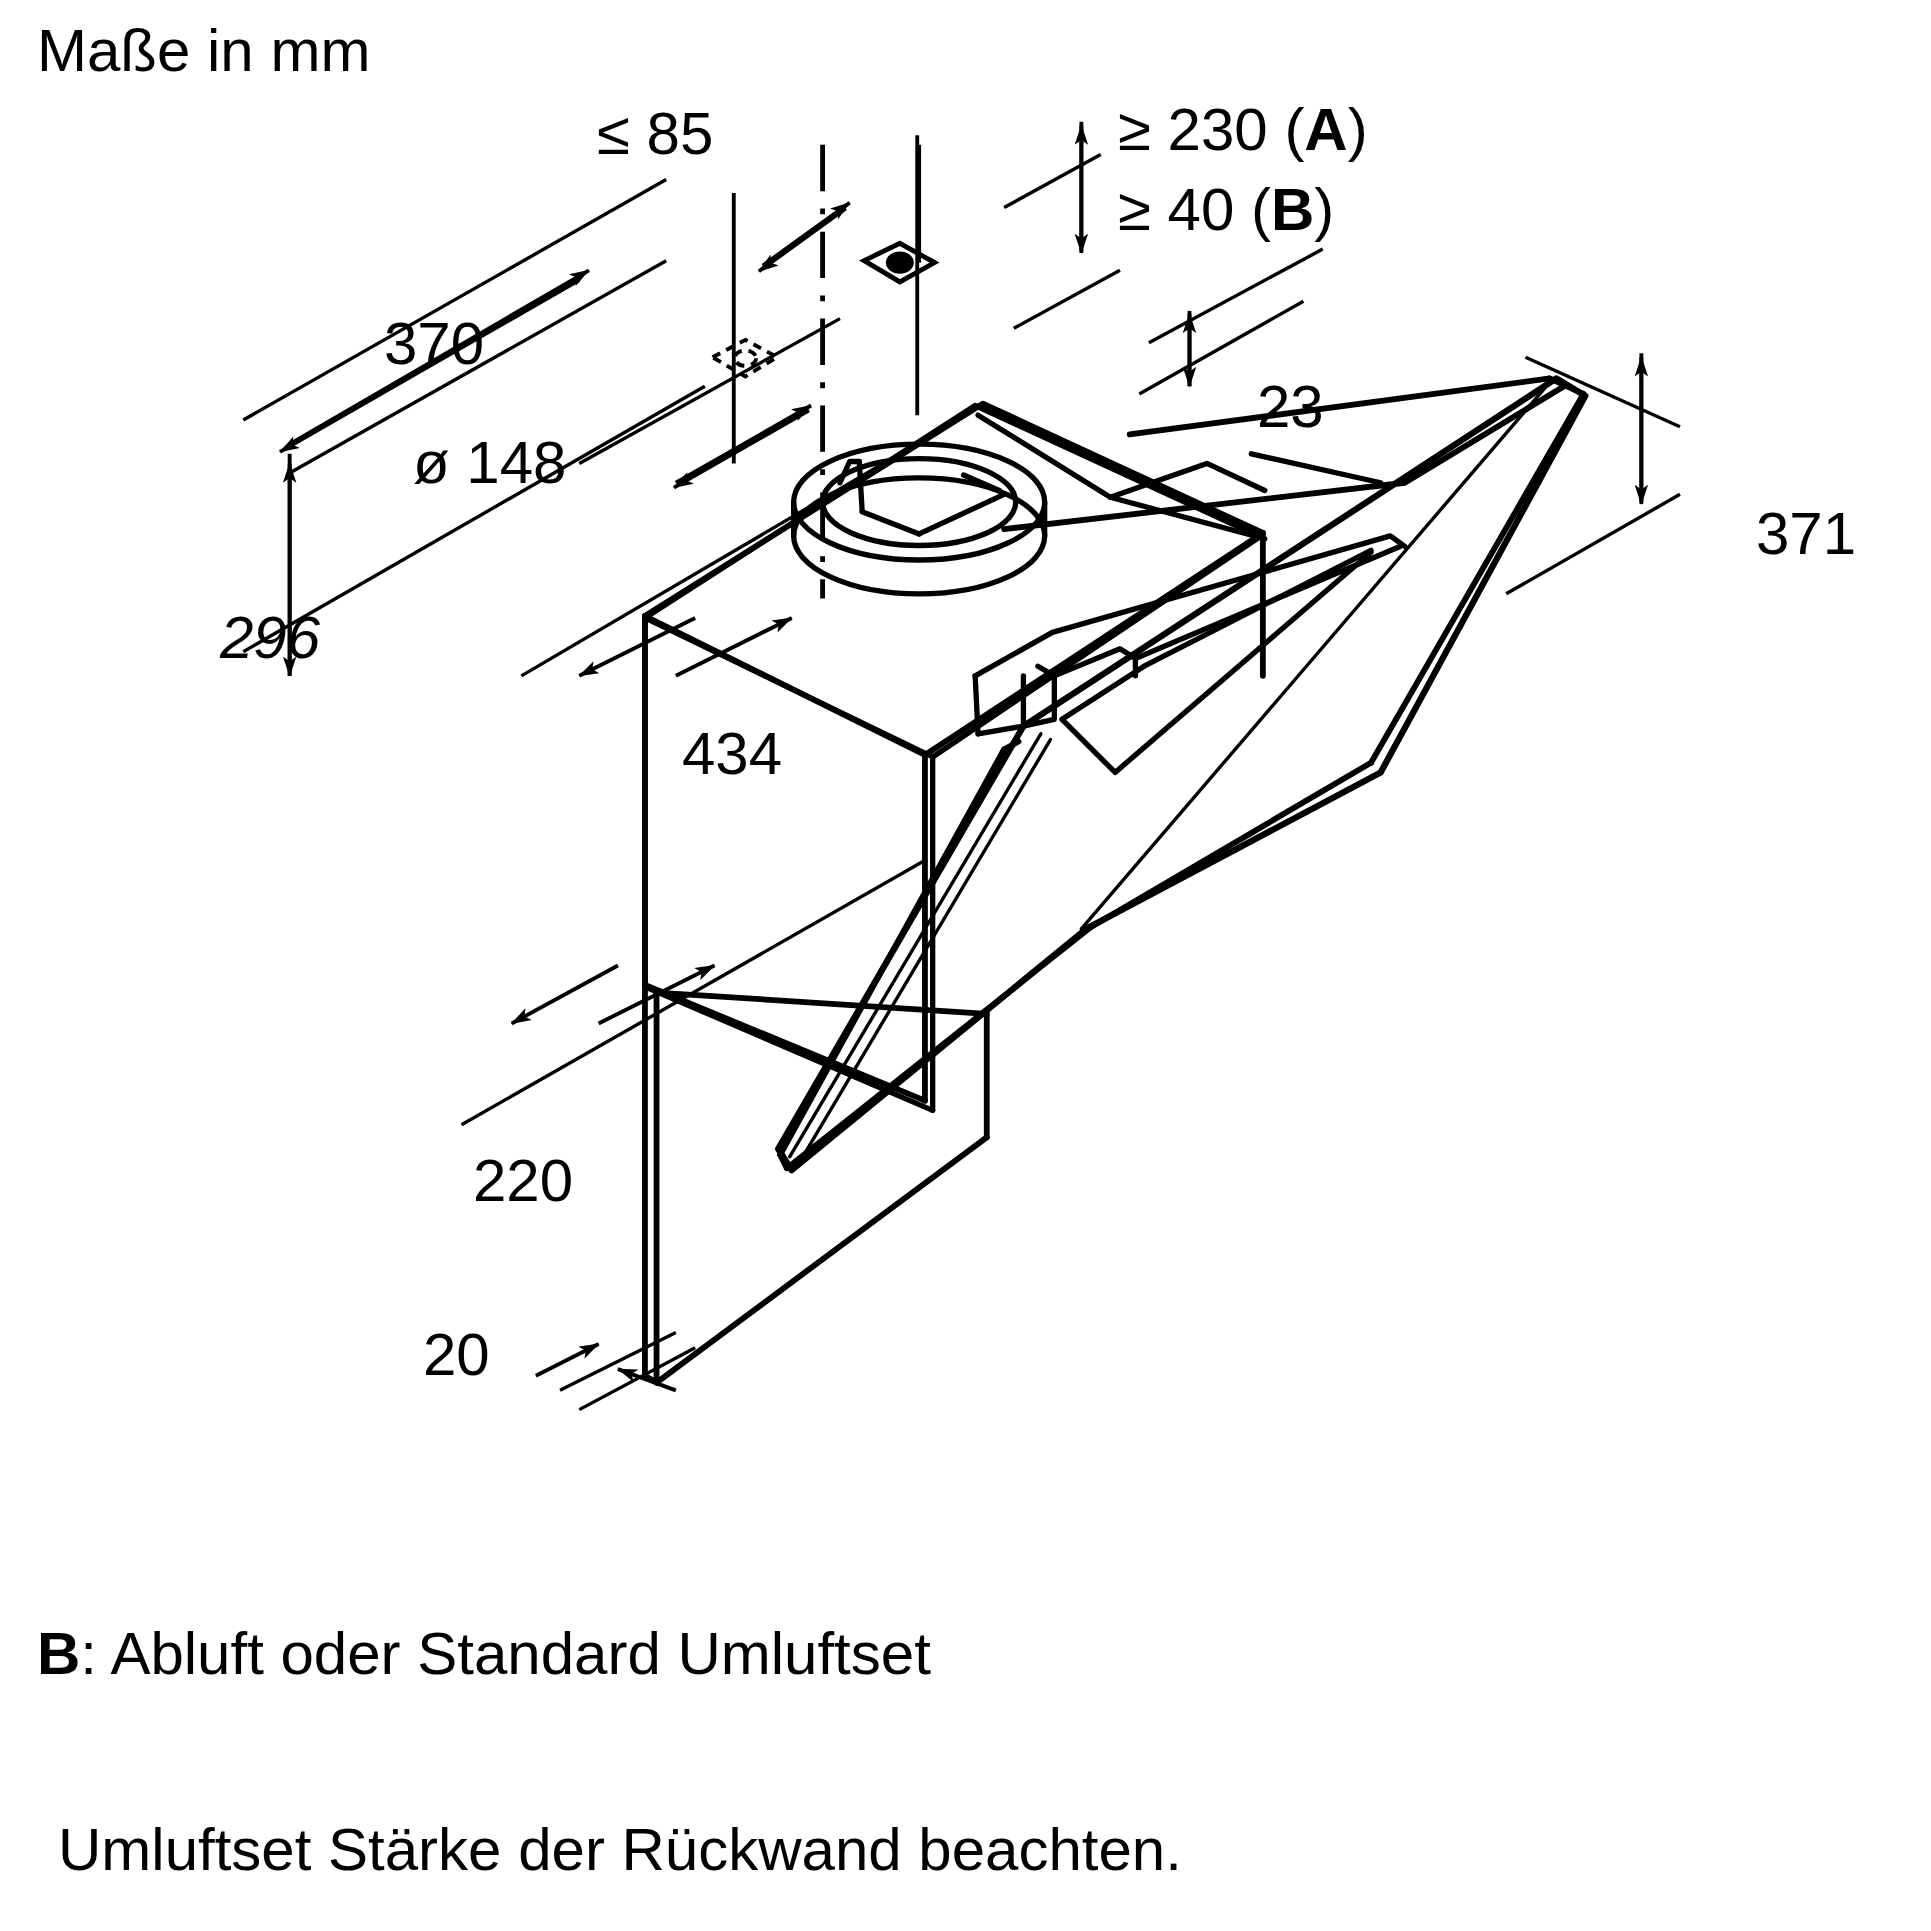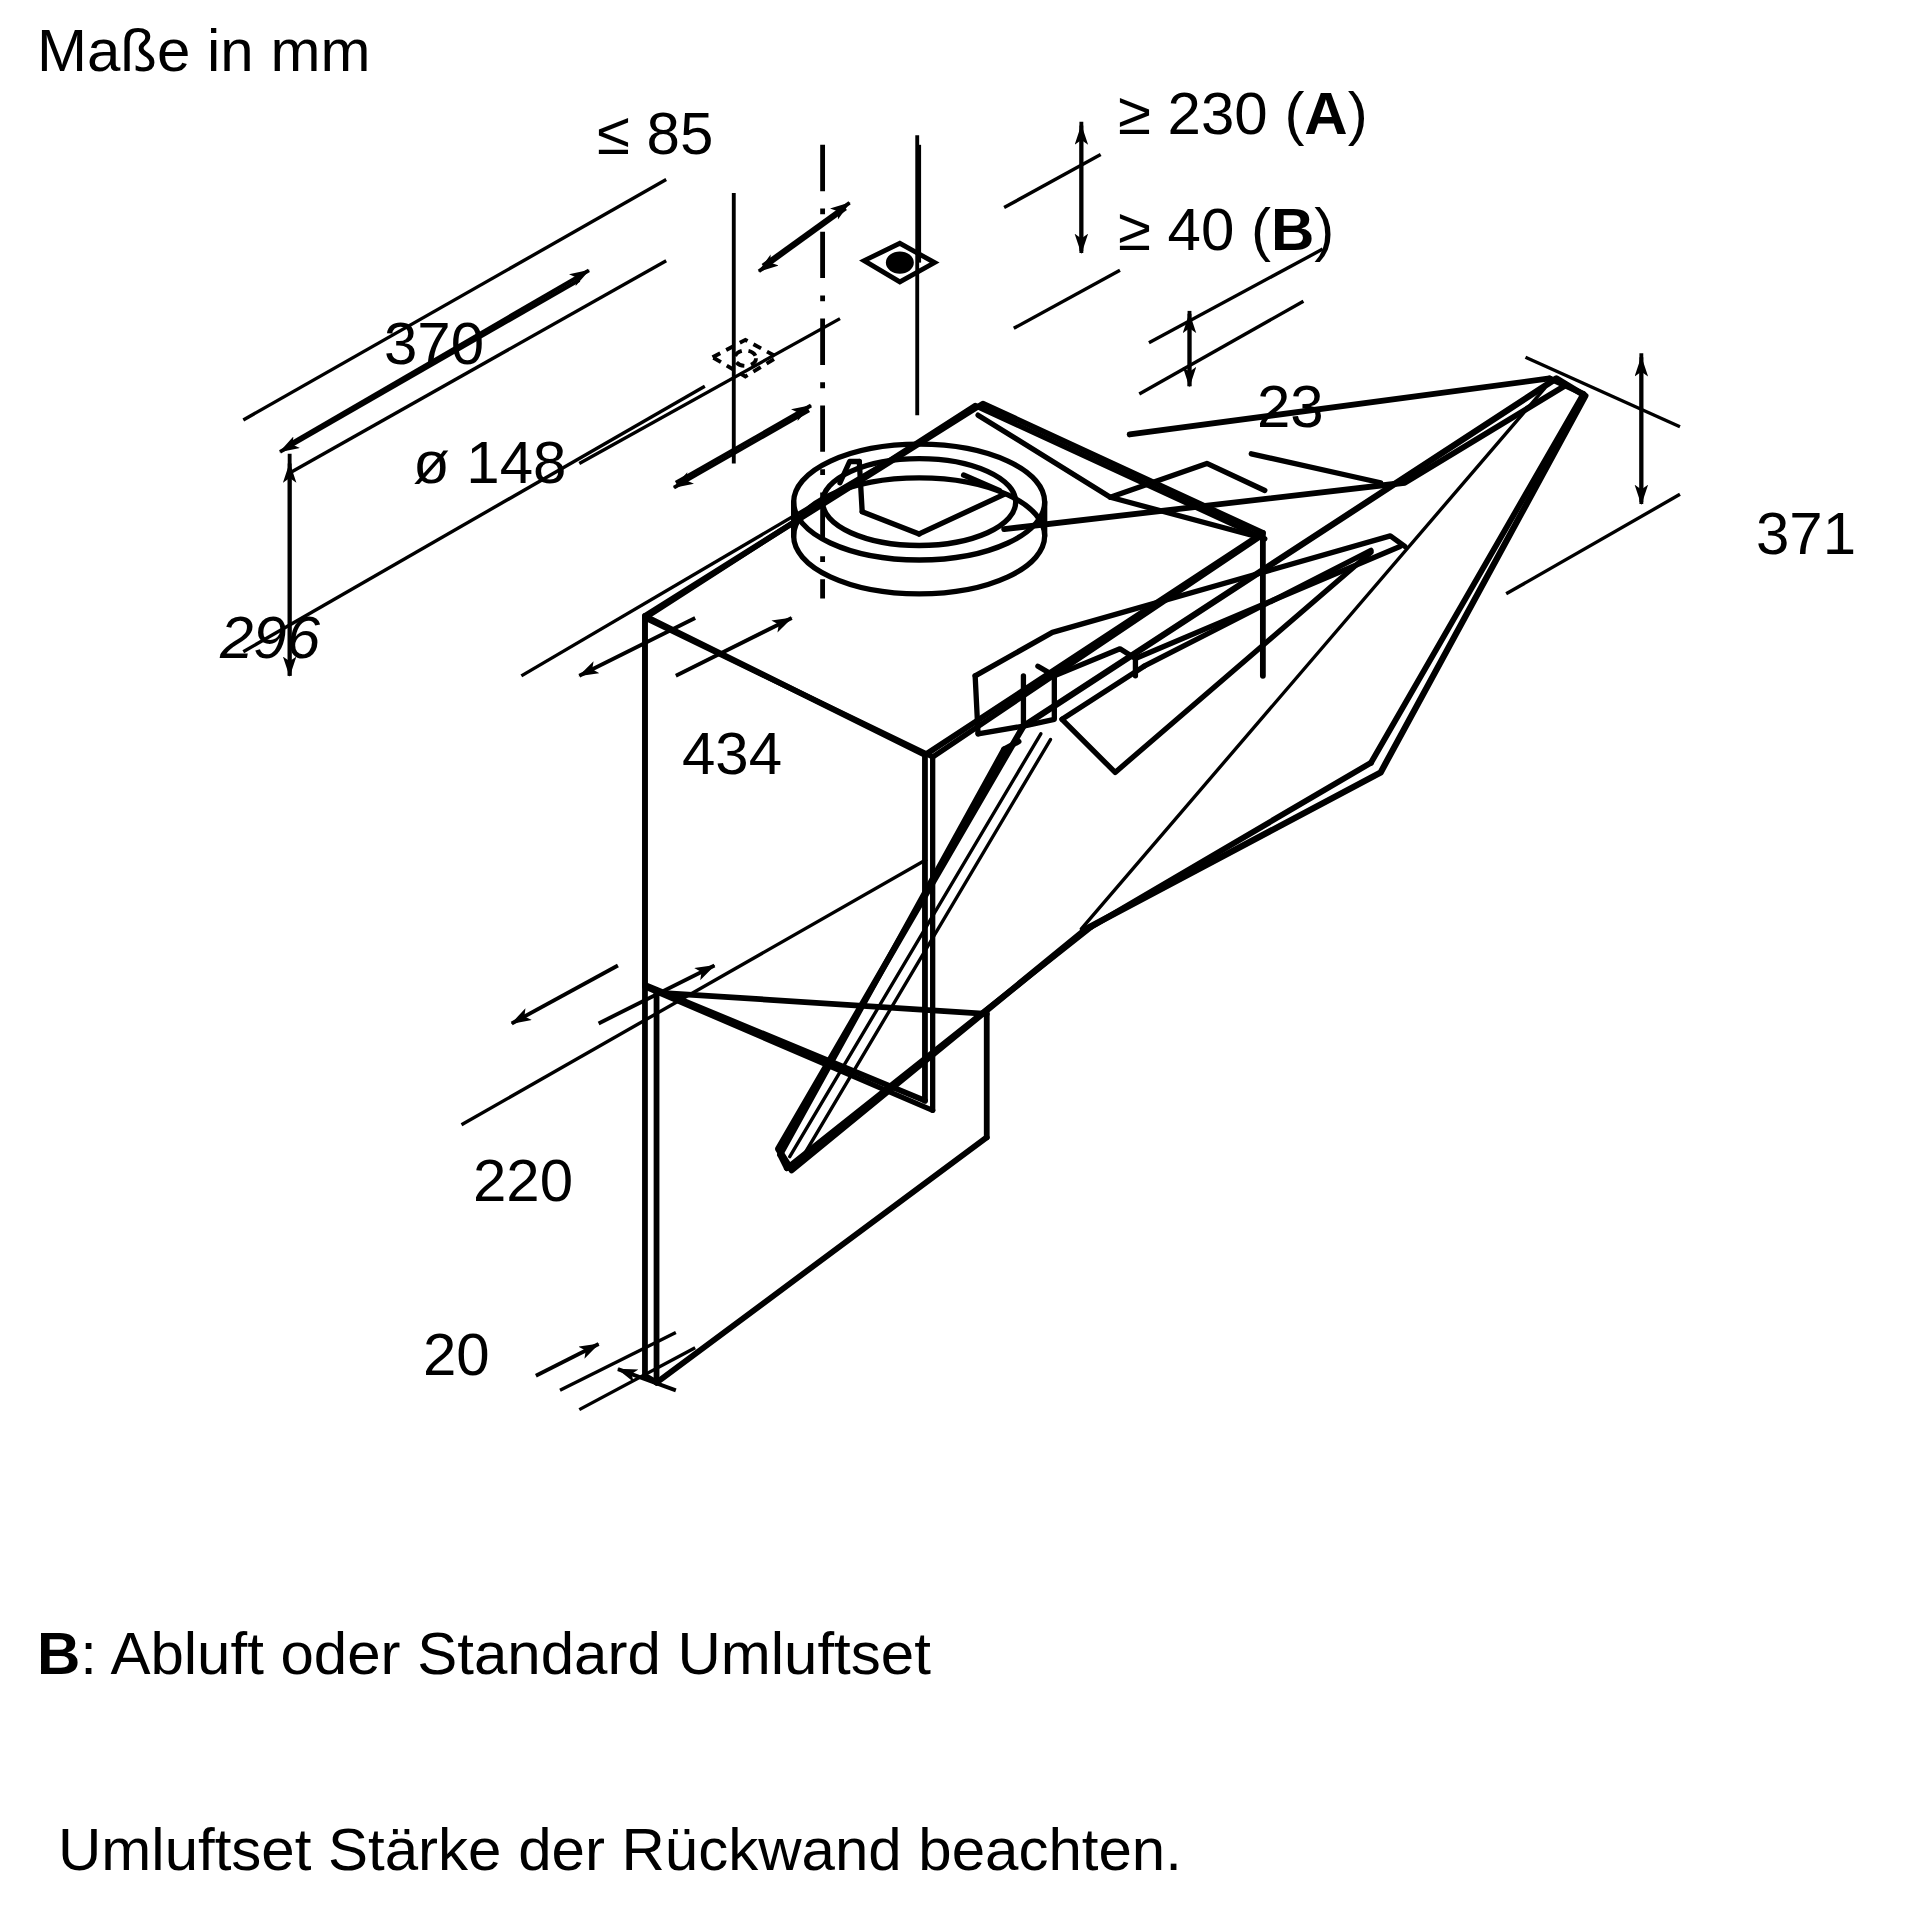--- a/index.html
+++ b/index.html
@@ -229,23 +229,23 @@
 
     <g stroke="#000" fill="none" stroke-width="4">
       <path d="M 952 150 L 952 272"></path>
     </g>
   </svg>
 
   <div class="txt t-title">Maße in mm</div>
 
   <div class="txt t-dim" style="left:597px; top:104px;">≤ 85</div>
 
-  <div class="txt t-dim" style="left:1118px; top:84px;"><span>≥ 230 (</span><span class="b">A</span><span>)</span></div>
-
-  <div class="txt t-dim" style="left:1118px; top:180px;margin-top:20px;"><span>≥ 40 (</span><span class="b">B</span><span>)</span></div>
+  <div class="txt t-dim" style="left:1118px; top:100px;"><span>≥ 230 (</span><span class="b">A</span><span>)</span></div>
+
+  <div class="txt t-dim" style="left:1118px; top:180px;"><span>≥ 40 (</span><span class="b">B</span><span>)</span></div>
 
   <div class="txt t-dim" style="left:384px; top:314px;">370</div>
 
   <div class="txt t-dim" style="left:413px; top:433px;">ø 148</div>
 
   <div class="txt t-dim" style="left:220px; top:608px;font-style:italic;">296</div>
 
   <div class="txt t-dim" style="left:682px; top:724px;">434</div>
 
   <div class="txt t-dim" style="left:1257px; top:377px;">23</div>

